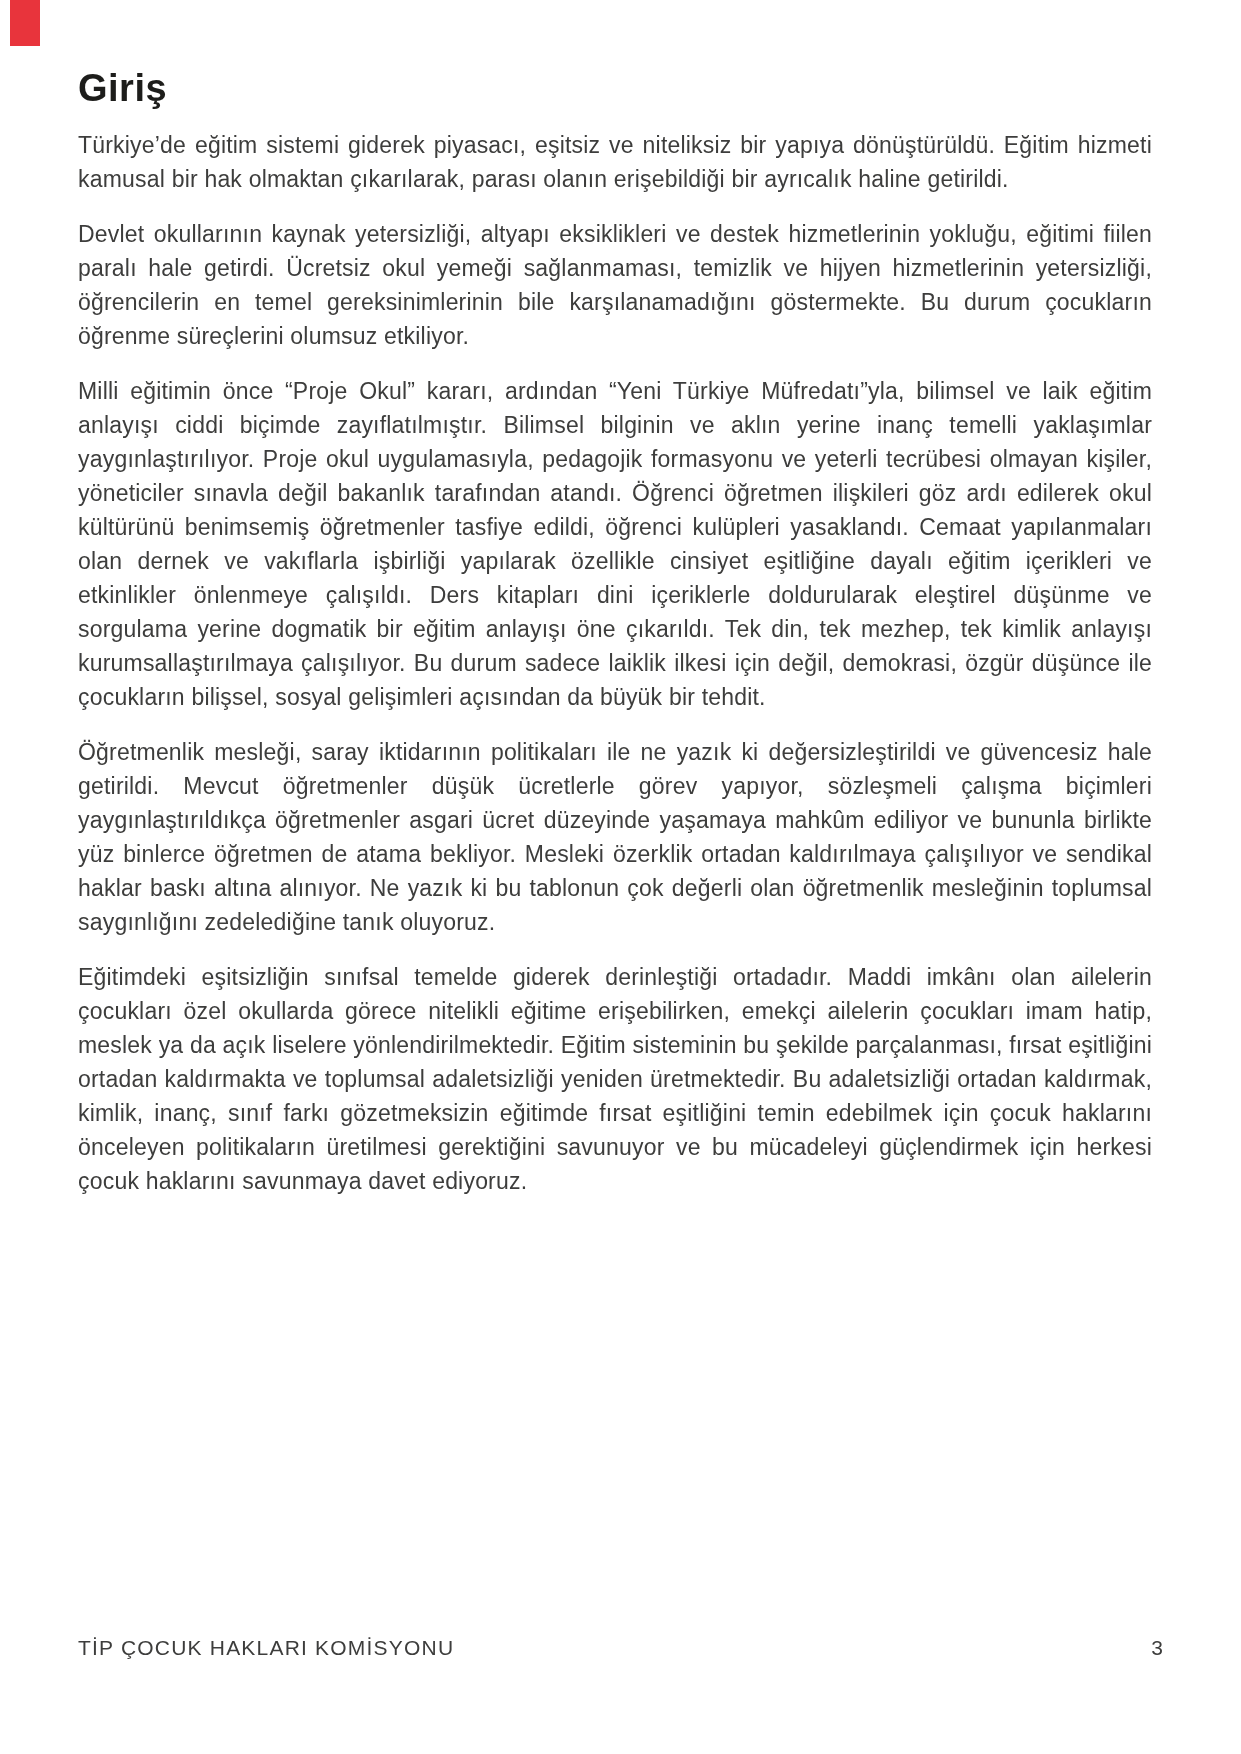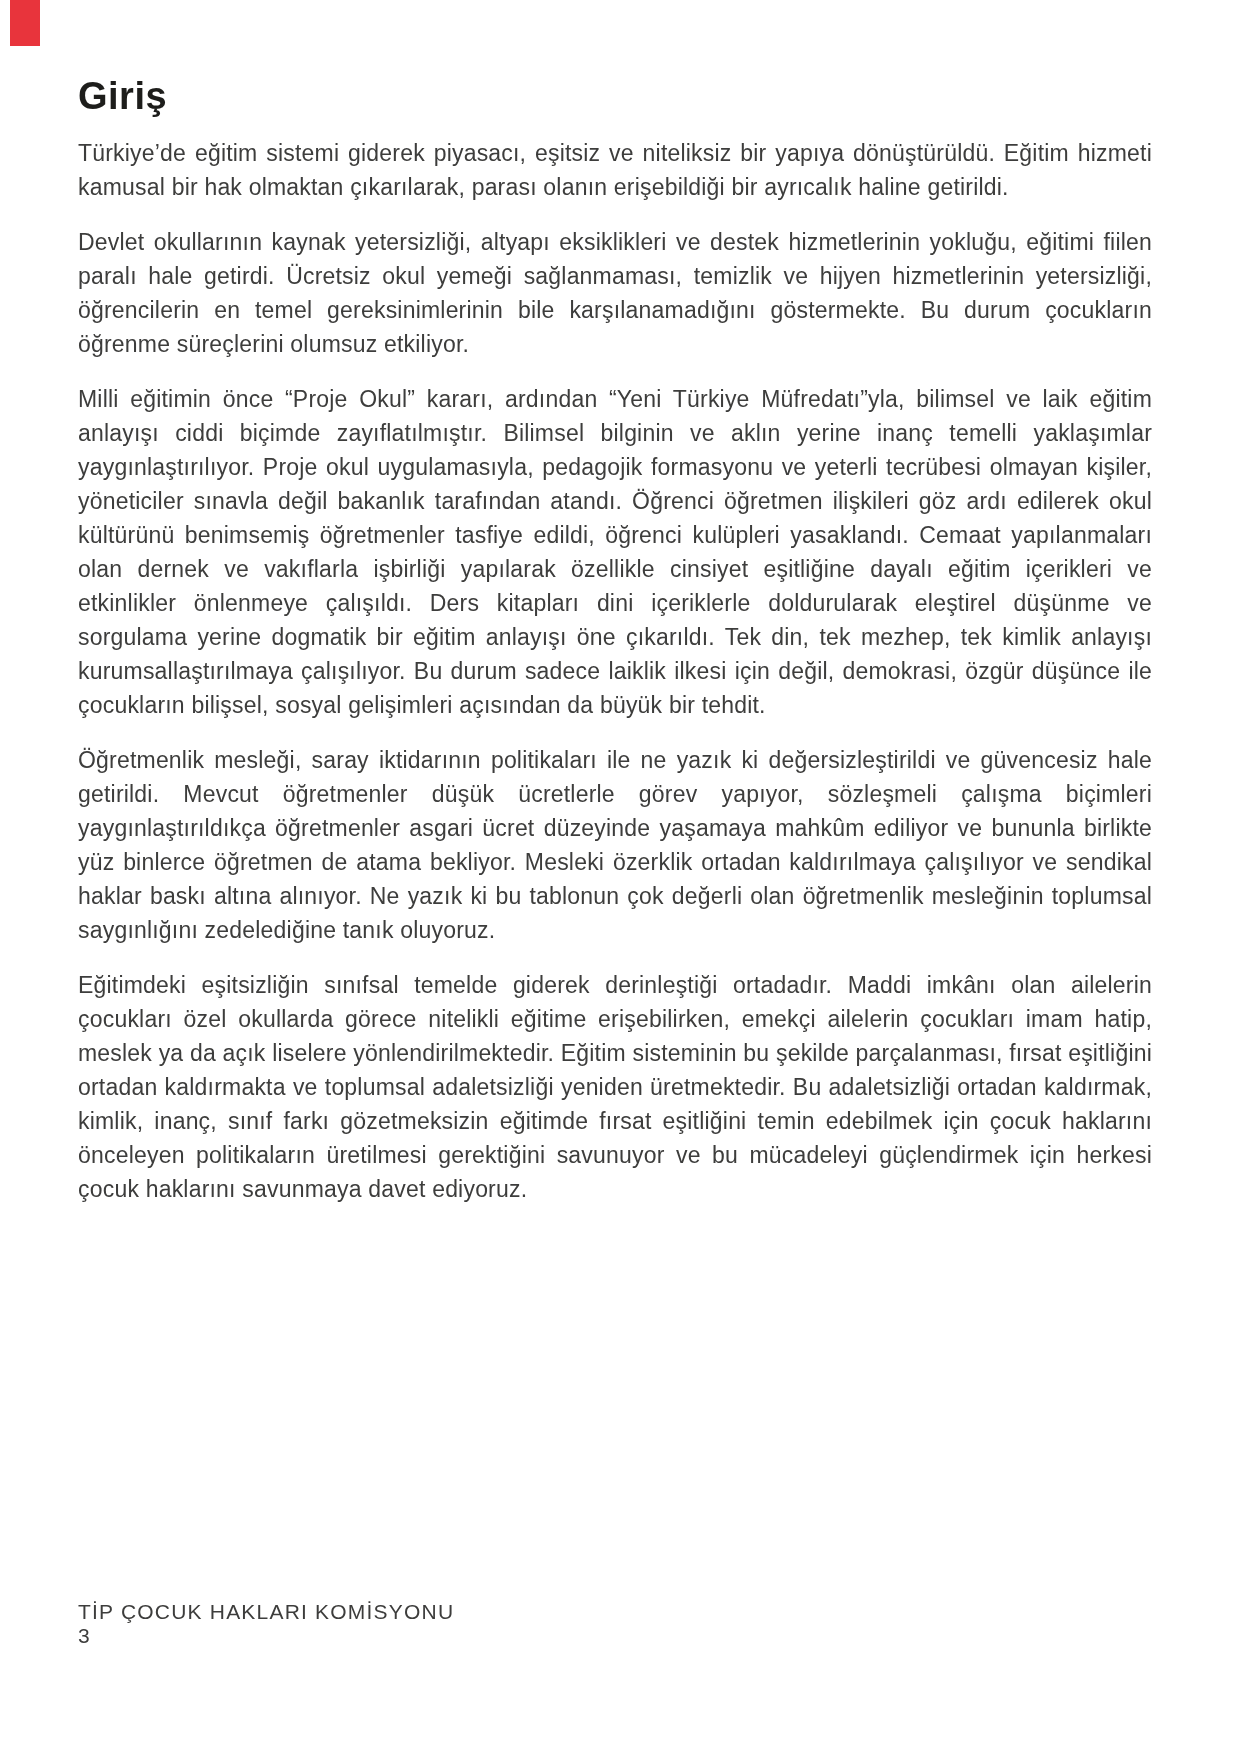--- a/index.html
+++ b/index.html
@@ -6,21 +6,21 @@
     margin: 0;
     padding: 0;
     background: #ffffff;
   }
   .page {
     position: relative;
     width: 1241px;
     height: 1706px;
     background: #ffffff;
     box-sizing: border-box;
-    padding: 16px 78px;
+    padding: 8px 78px;
     font-family: "Liberation Sans", "DejaVu Sans", sans-serif;
     color: #3d3d3c;
     overflow: hidden;
   }
   .accent-bar {
     position: absolute;
     left: 10px;
     top: 0;
     width: 30px;
     height: 46px;
@@ -47,28 +47,27 @@
     margin: 8px 0 0 0;
     font-size: 24px;
     line-height: 34px;
     font-weight: bold;
     color: #1d1d1b;
   }
   .footer {
     position: absolute;
     left: 78px;
     right: 78px;
-    bottom: 58px;
+    bottom: 46px;
     display: flex;
-    justify-content: flex-end;
+    justify-content: space-between;
     align-items: baseline;
     font-size: 21px;
     letter-spacing: 1.2px;
     color: #3d3d3c;
-    flex-direction: column;
   }
   .footer .page-number {
     letter-spacing: 0;
   }
 </style>
 </head>
 <body>
 
 <div class="page">
 

